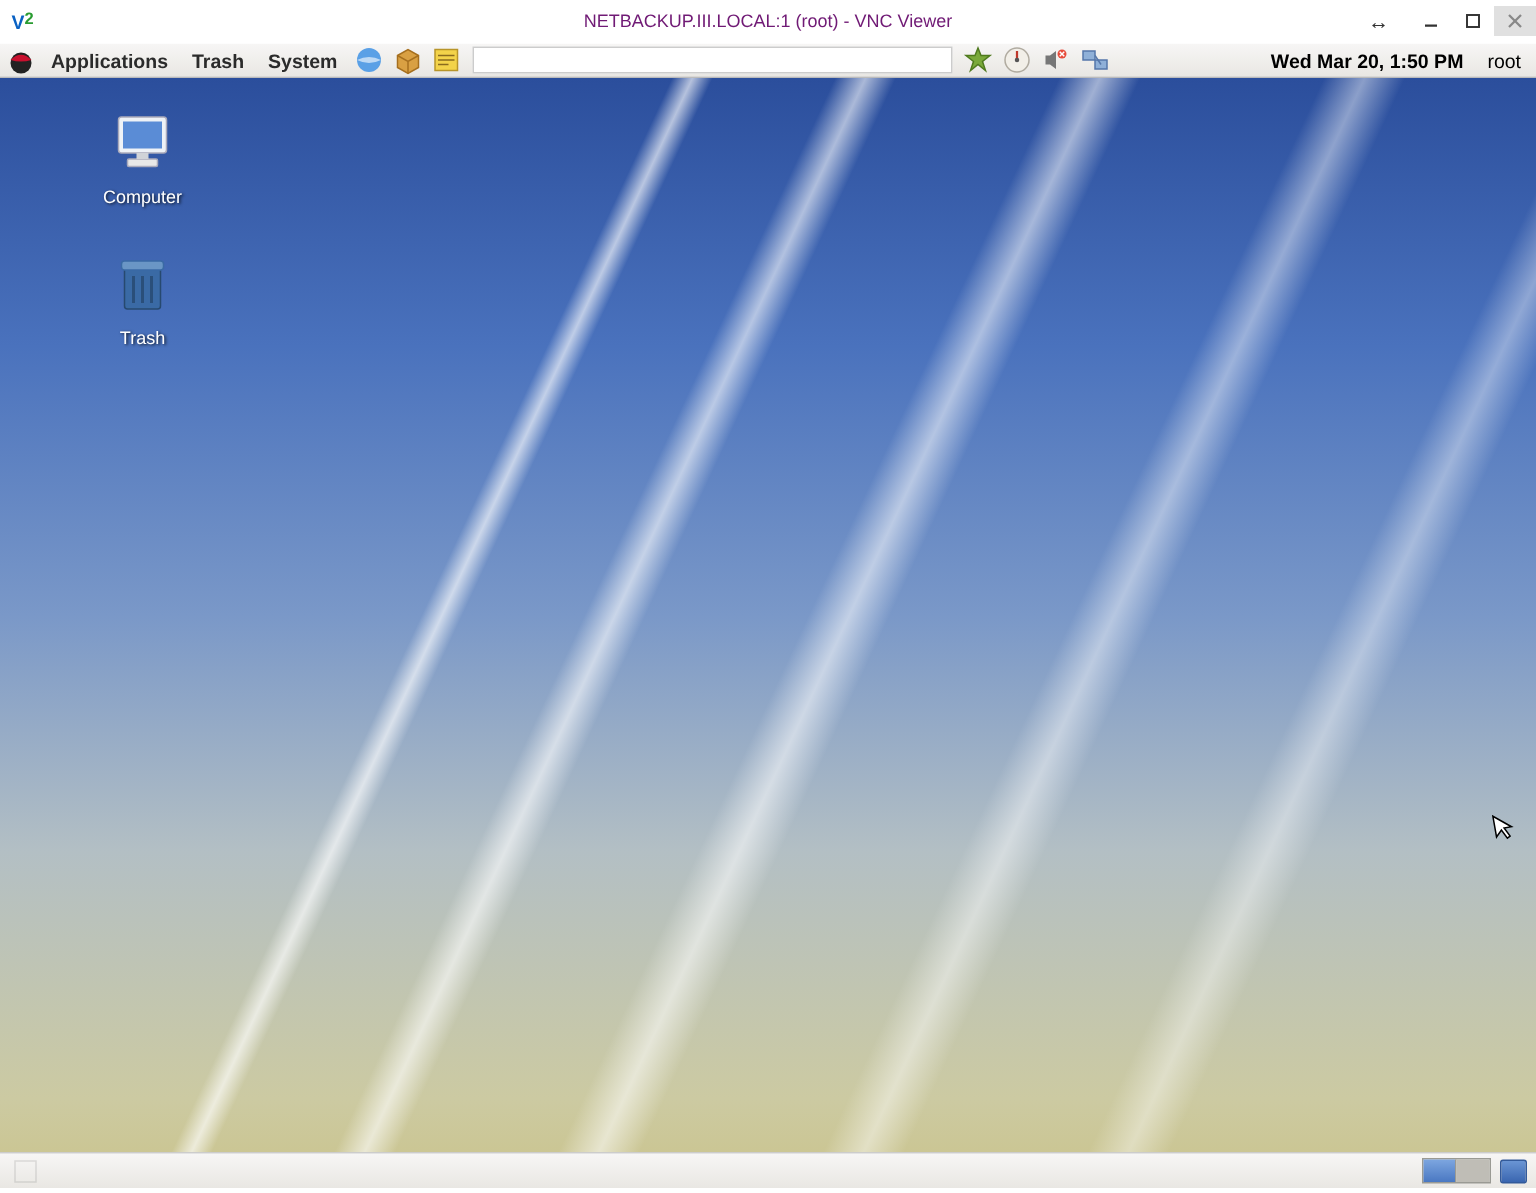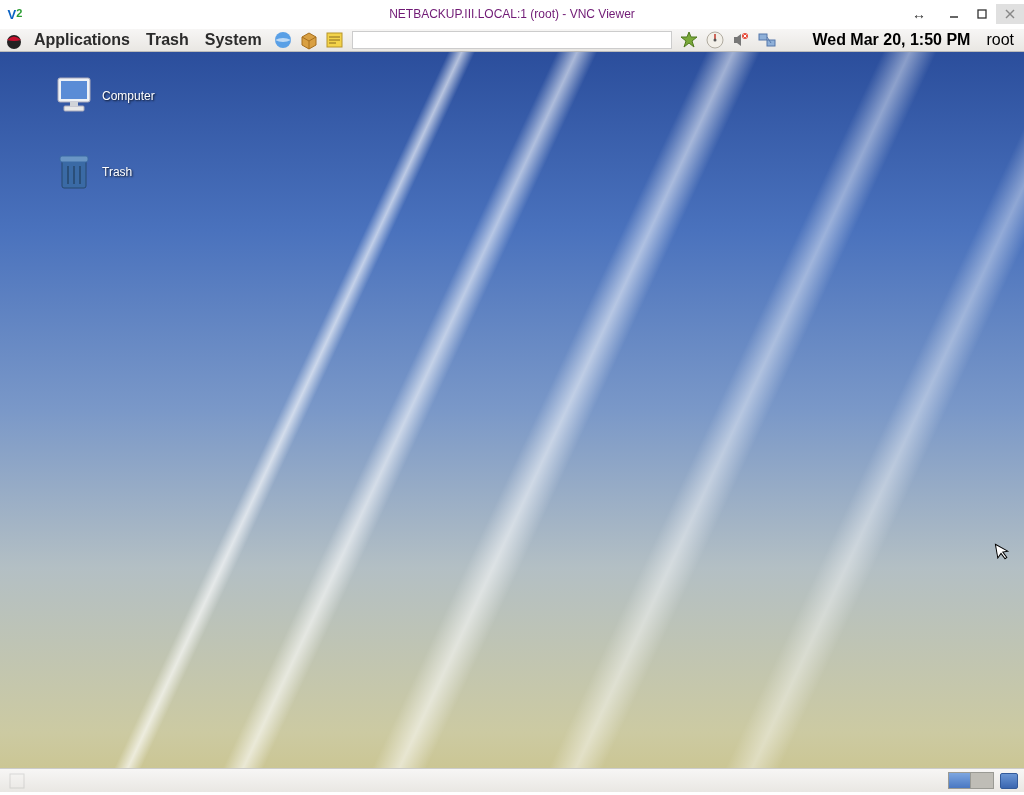--- a/index.html
+++ b/index.html
@@ -54,21 +54,21 @@
     .host-pin { margin-right: 14px; font-size: 14px; color:#333; }
 
     
     .gnome-panel {
       height: 24px;
       background: linear-gradient(#f7f6f5,#e9e7e3);
       border-top: 1px solid #fff;
       border-bottom: 1px solid #bbb;
       display: flex;
       align-items: center;
-      font-size: 16px;
+      font-size: 13px;
       color: #2b2b2b;
       padding: 0 4px;
       gap: 4px;
     }
     .rh-logo {
       width: 20px; height: 20px;
       display:flex;align-items:center;justify-content:center;
     }
     .menu-item { padding: 0 6px; cursor: default; font-weight: bold; }
     .panel-icon {
@@ -104,21 +104,21 @@
       position: absolute;
       left: 50px;
       top: 20px;
       display: flex;
       flex-direction: column;
       gap: 28px;
     }
     .dicon {
       width: 90px;
       display: flex;
-      flex-direction: row;
+      flex-direction: column;
       align-items: center;
       gap: 4px;
     }
     .dicon .glyph {
       width: 48px; height: 48px;
       display:flex;align-items:center;justify-content:center;
     }
     .dicon .label {
       color: #fff;
       font-size: 12px;

